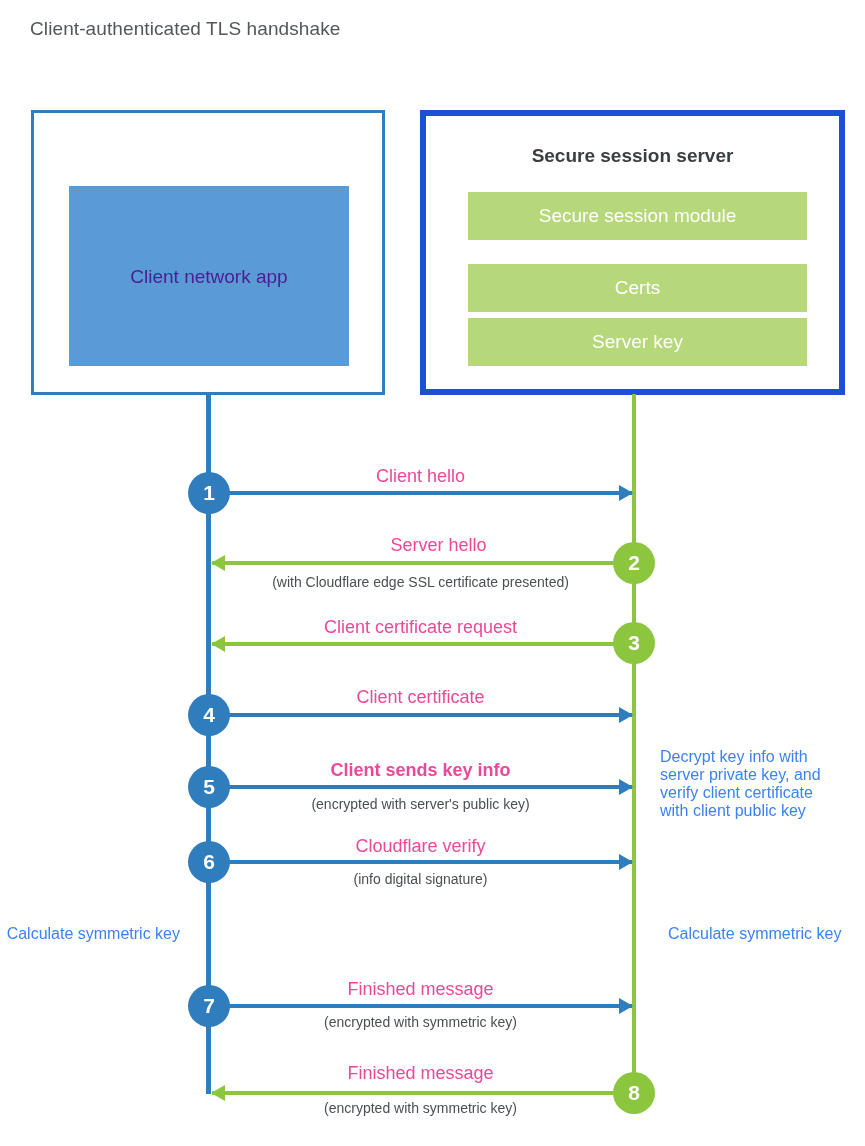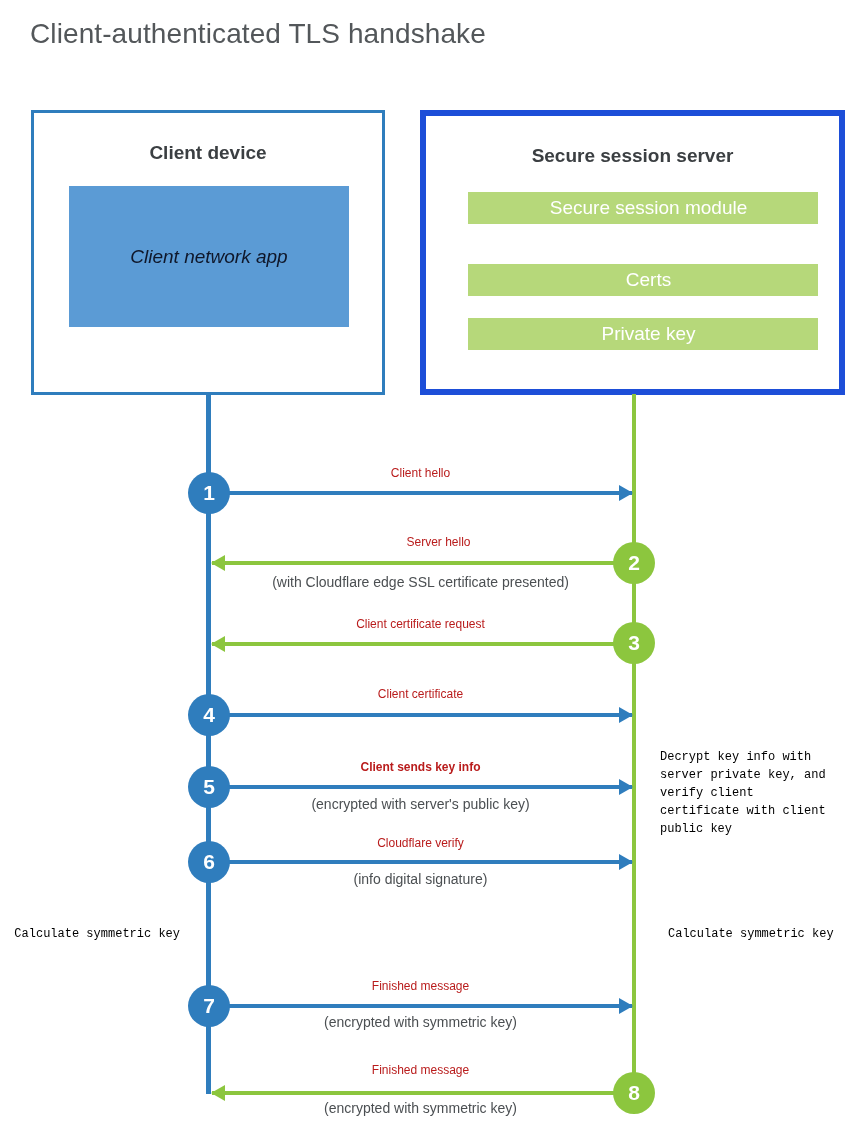--- a/index.html
+++ b/index.html
@@ -17,21 +17,21 @@
     height: 1146px;
     background: #ffffff;
     overflow: hidden;
   }
 
   
   .page-title {
     position: absolute;
     left: 30px;
     top: 18px;
-    font-size: 28px;
+    font-size: 19px;
     font-weight: 400;
     color: #53575a;
     letter-spacing: 0.1px;
     white-space: nowrap;
     text-align: right;
   }
 
   
   .party-box {
     position: absolute;
@@ -61,45 +61,43 @@
     font-size: 19px;
     font-weight: bold;
     color: #3b3f42;
   }
 
   .client-app-box {
     position: absolute;
     left: 35px;
     top: 73px;
     width: 280px;
-    height: 141px;
+    height: 180px;
     background: #5b9bd5;
-    color: #0f172a;
+    color: #4c1d95;
     font-size: 19px;
     line-height: 27px;
     display: flex;
     align-items: center;
     justify-content: center;
     text-align: center;
-    font-style: italic;
   }
 
   .server-bar {
     position: absolute;
     left: 42px;
     width: 339px;
-    height: 32px;
+    height: 48px;
     background: #b6d87a;
     color: #ffffff;
     font-size: 19px;
     display: flex;
     align-items: center;
     justify-content: center;
     text-align: center;
-    padding-left: 11px;
   }
   .server-bar.b0 { top: 76px; }
   .server-bar.b1 { top: 148px; }
   .server-bar.b2 { top: 202px; }
 
   
   .lifeline {
     position: absolute;
     width: 5px;
   }
@@ -157,58 +155,56 @@
     align-items: center;
     justify-content: center;
   }
   .step-circle.blue  { background: #2f7dbd; }
   .step-circle.green { background: #8cc63e; }
 
   
   .msg-label {
     position: absolute;
     text-align: center;
-    font-size: 12px;
-    color: #b91c1c;
+    font-size: 18px;
+    color: #ec4899;
     white-space: nowrap;
   }
   .msg-sublabel {
     position: absolute;
     text-align: center;
     font-size: 14px;
     color: #4b4f52;
     white-space: nowrap;
   }
   .side-note {
     position: absolute;
-    font-size: 12px;
+    font-size: 16px;
     line-height: 18px;
-    color: #000000;
-    font-family: Liberation Mono, monospace;
+    color: #3b82f6;
   }
   .side-note.right-col { text-align: left; width: 180px; }
   .side-note.left-col  { text-align: right; width: 180px; }
 </style>
 </head>
 <body>
 
 <div id="canvas">
 
   <div class="page-title">Client-authenticated TLS handshake</div>
 
   <div class="party-box client">
-    <div class="party-title">Client device</div>
     <div class="client-app-box">Client network app</div>
   </div>
 
   <div class="party-box server">
     <div class="party-title">Secure session server</div>
     <div class="server-bar b0">Secure session module</div>
     <div class="server-bar b1">Certs</div>
-    <div class="server-bar b2">Private key</div>
+    <div class="server-bar b2">Server key</div>
   </div>
 
   <div class="lifeline client-line"></div>
   <div class="lifeline server-line"></div>
 
   <div class="msg-label" style="left:209px; top:466px; width:423px;">Client hello</div>
   <div class="msg-arrow to-right" style="left:209px; top:491px; width:423px;">
       <span class="head"></span>
     </div>
   <div class="step-circle blue" style="left:188px; top:472px;">1</div>

